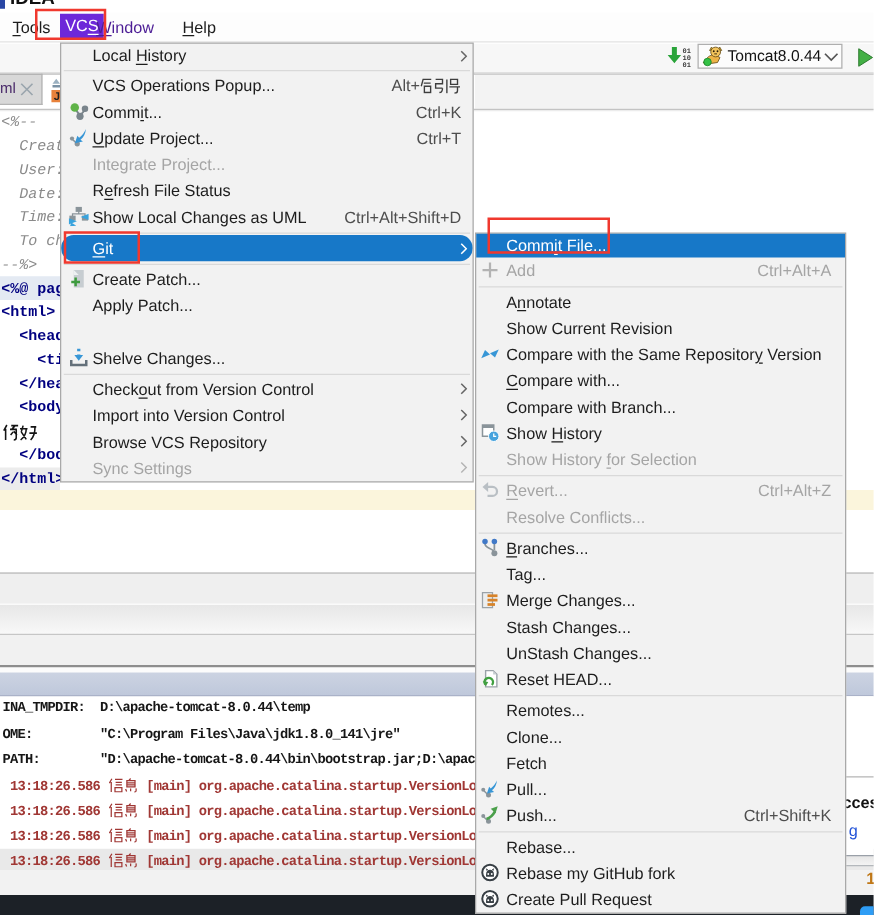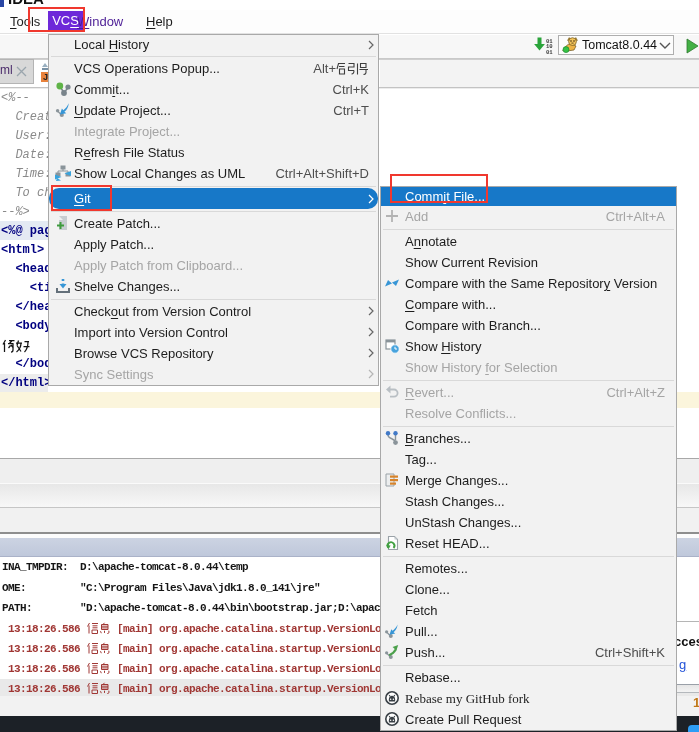--- a/index.html
+++ b/index.html
@@ -228,23 +228,20 @@
         <svg class="ico" width="16" height="16">
           <path d="M4 1 h8 v14 h-8z" fill="#c7cdd1"></path>
           <path d="M4 1 l4 4 h-4z" fill="#eef1f2"></path>
           <path d="M2 10.5 h7 M5.5 7 v7" stroke="#3e9b3e" stroke-width="2"></path>
         </svg>
         <span class="lbl">Create Patch...</span>
       </div>
     <div class="mi" style="top:199px;">
         <span class="lbl">Apply Patch...</span>
       </div>
-    <div class="mi dis" style="top:220px;">
-        <span class="lbl">Apply Patch from Clipboard...</span>
-      </div>
     <div class="mi" style="top:241px;">
         <svg class="ico" width="16" height="16">
           <path d="M8 1 v3 M8 5.5 v1" stroke="#3796d6" stroke-width="2.6" stroke-dasharray="2 1.4" fill="none"></path>
           <path d="M4.5 6 h7 L8 10.5z" fill="#3796d6"></path>
           <path d="M2 10 v4 h12 v-4" stroke="#64707a" stroke-width="2" fill="none"></path>
         </svg>
         <span class="lbl">Shelve Changes...</span>
       </div>
     <div class="msep" style="top:264px;"></div>
     <div class="mi" style="top:266px;">
@@ -394,21 +391,21 @@
           <path d="M5.2 11.2 C8.3 10.1 10.4 8.1 11.9 5.3" stroke="#4ba04b" stroke-width="2.1" fill="none"></path>
           <path d="M14.2 1.0 L8.6 2.9 12.4 6.5 Z" fill="#4ba04b"></path>
         </svg>
         <span class="lbl">Push...</span>
         <span class="sc">Ctrl+Shift+K</span>
       </div>
     <div class="msep" style="top:478px;"></div>
     <div class="mi" style="top:480px;">
         <span class="lbl">Rebase...</span>
       </div>
-    <div class="mi" style="top:501px;font-family:Liberation Serif, serif;">
+    <div class="mi" style="top:501px;">
         <svg class="ico" width="16" height="16">
           <circle cx="8" cy="8" r="6.2" fill="#fff" stroke="#383f45" stroke-width="1.6"></circle>
           <path d="M4.8 9.8 c0-2.6 1.4-4 3.2-4 s3.2 1.4 3.2 4 l-0.1 1.6 h-6.2 z" fill="#383f45"></path>
           <path d="M5.4 6.8 l-0.8-2.2 1.9 0.9z M10.6 6.8 l0.8-2.2 -1.9 0.9z" fill="#383f45"></path>
           <circle cx="6.6" cy="9.2" r="0.75" fill="#fff"></circle>
           <circle cx="9.4" cy="9.2" r="0.75" fill="#fff"></circle>
         </svg>
         <span class="lbl">Rebase my GitHub fork</span>
       </div>
     <div class="mi" style="top:522px;">

